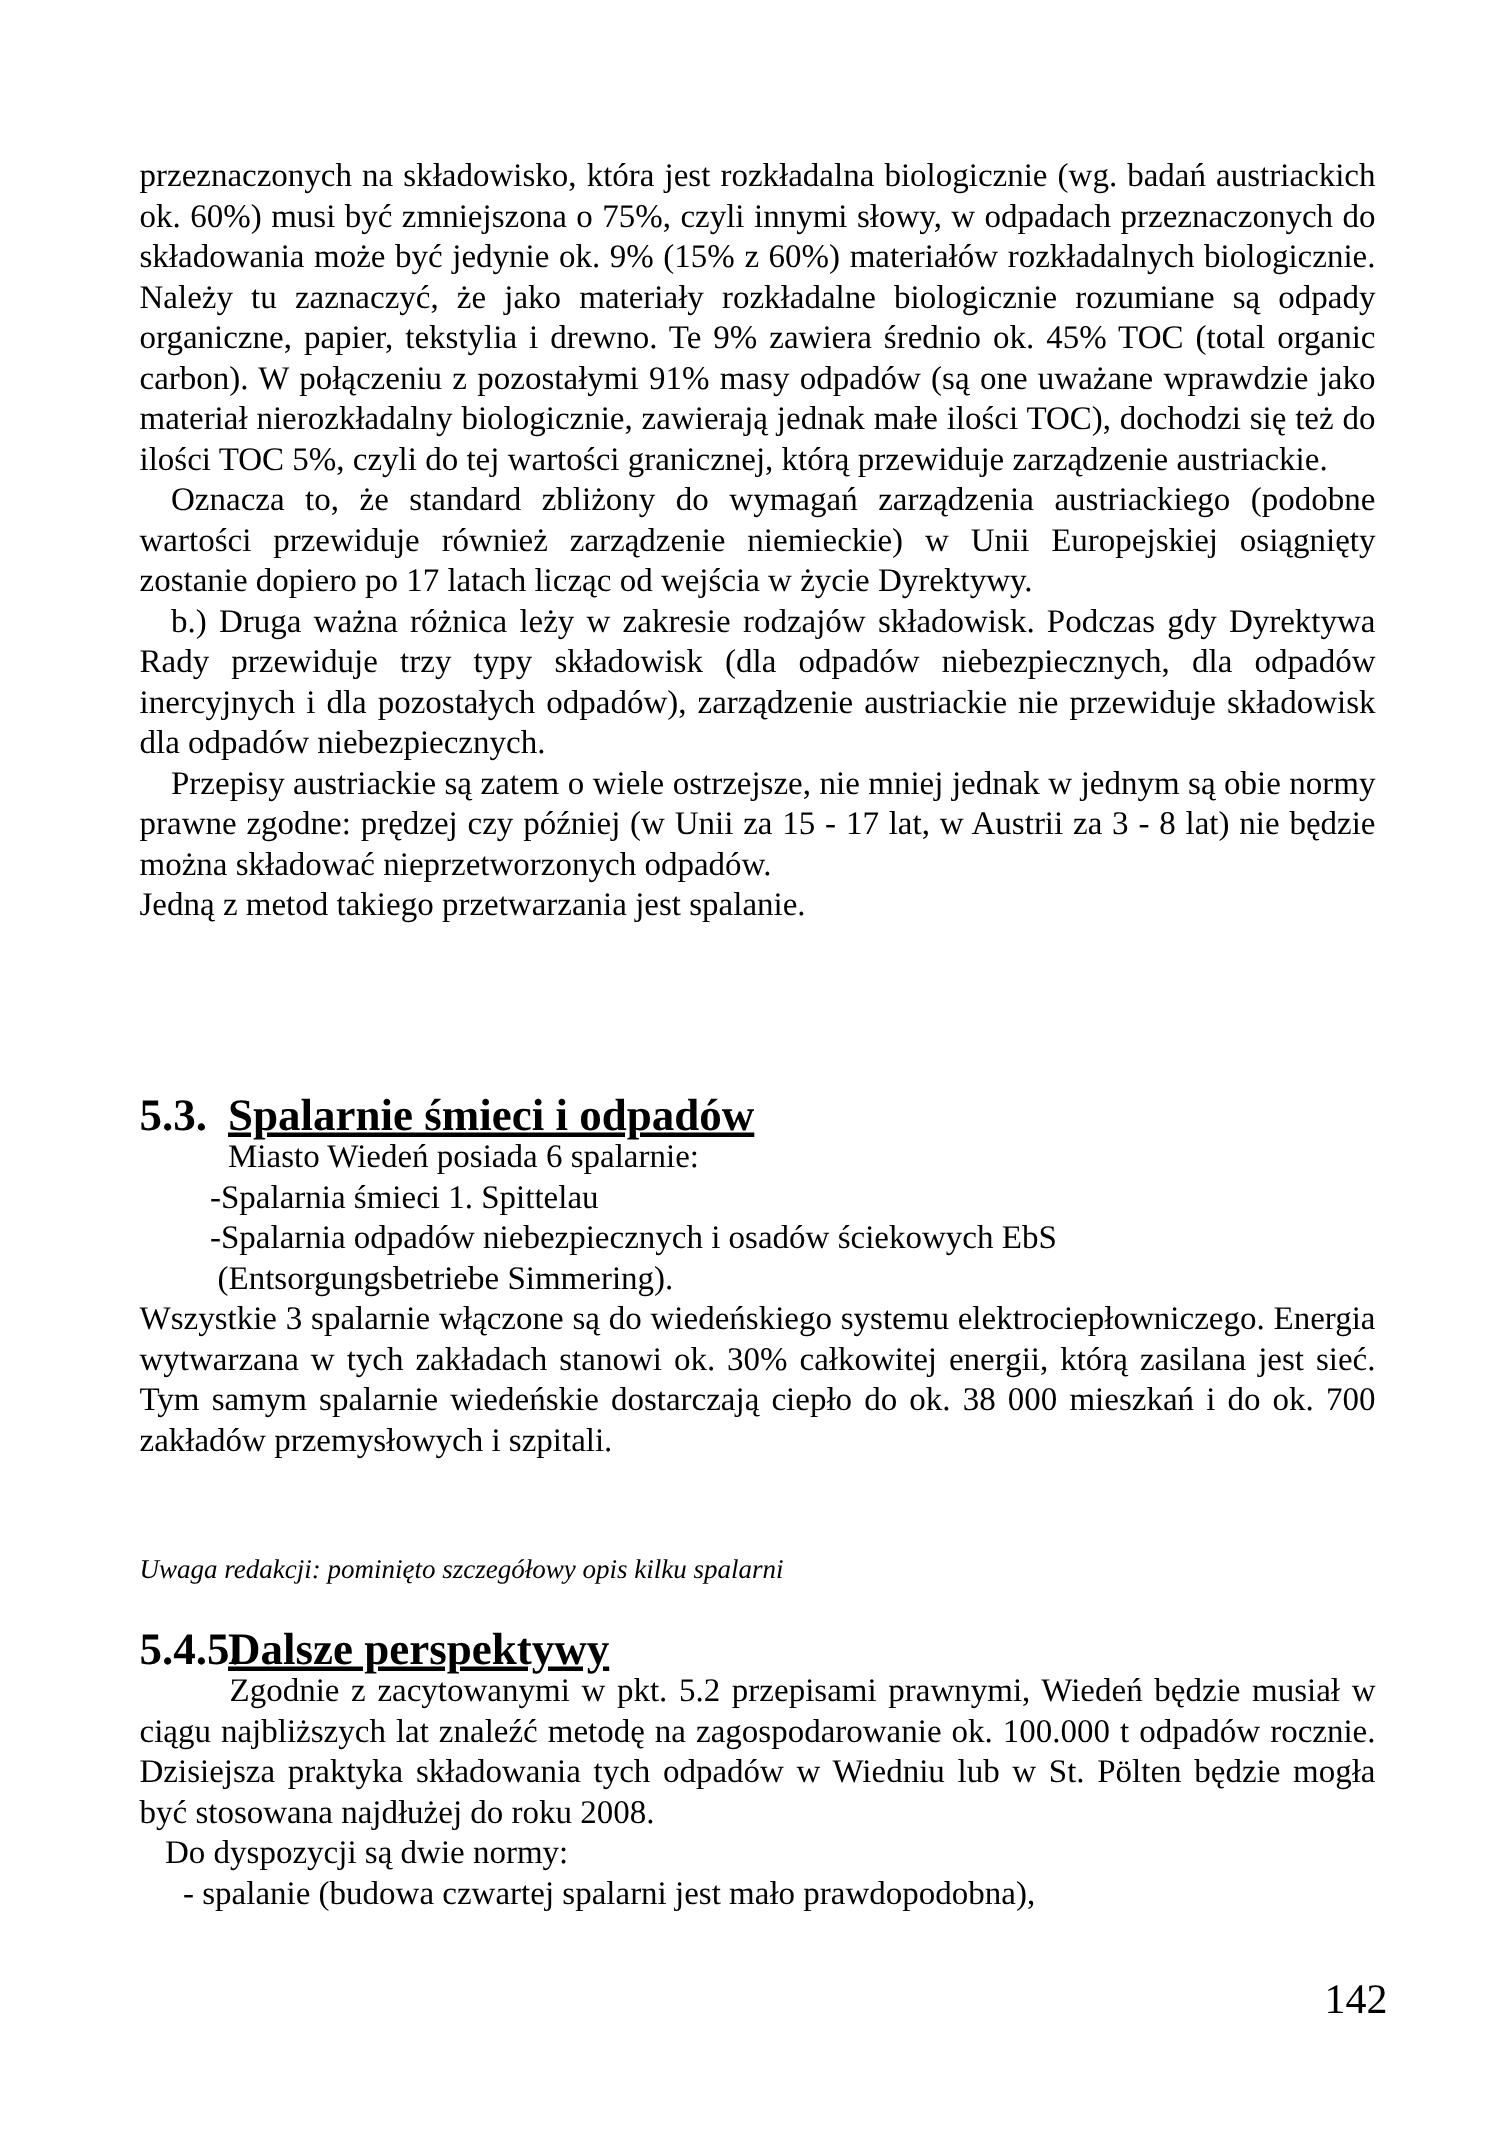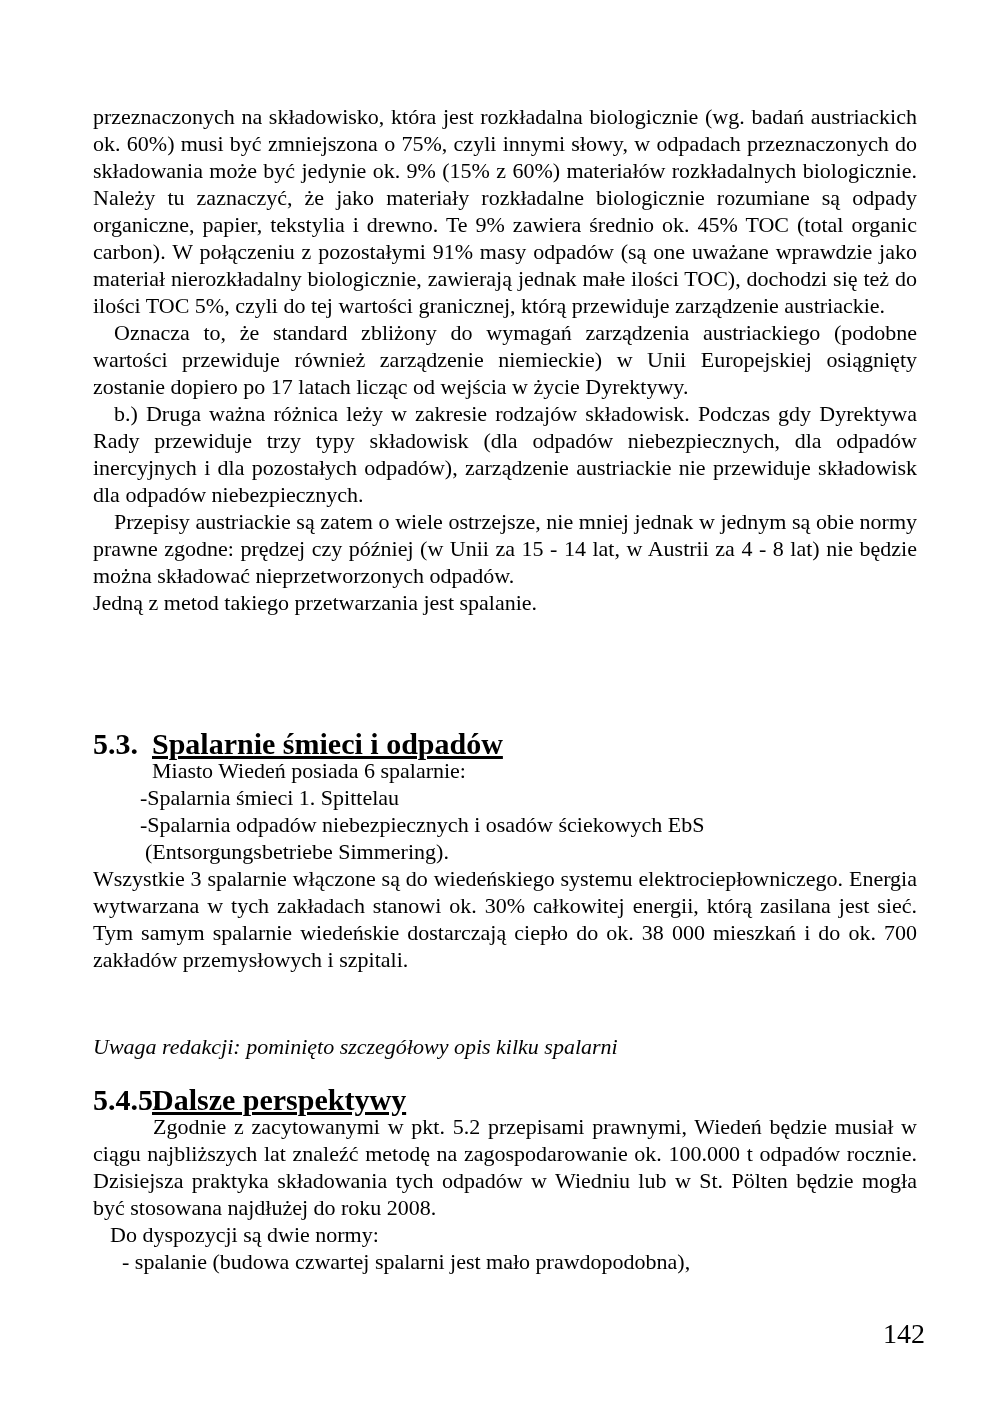--- a/index.html
+++ b/index.html
@@ -32,40 +32,40 @@
   .hnum { display: inline-block; width: 59px; }
   .htitle { text-decoration: underline; }
   .intro-line   { padding-left: 59px; }
   .list-line    { padding-left: 47px; }
   .list-line-b  { padding-left: 52px; }
   .methods-line { padding-left: 17px; }
   .method-item  { padding-left: 29px; }
   .first-ind-60 { text-indent: 60px; }
   .editor-note {
     font-style: italic;
-    font-size: 22px;
+    font-size: 18px;
   }
   .page-number {
     position: absolute;
     top: 1320px;
     right: 75px;
     font-size: 28px;
     line-height: 28px;
   }
 </style>
 </head>
 <body>
 
 <div class="page">
 
   <div class="col" style="top: 103px;">
     <p class="just">przeznaczonych na składowisko, która jest rozkładalna biologicznie (wg. badań austriackich ok. 60%) musi być zmniejszona o 75%, czyli innymi słowy, w odpadach przeznaczonych do składowania może być jedynie ok. 9% (15% z 60%) materiałów rozkładalnych biologicznie. Należy tu zaznaczyć, że jako materiały rozkładalne biologicznie rozumiane są odpady organiczne, papier, tekstylia i drewno. Te 9% zawiera średnio ok. 45% TOC (total organic carbon). W połączeniu z pozostałymi 91% masy odpadów (są one uważane wprawdzie jako materiał nierozkładalny biologicznie, zawierają jednak małe ilości TOC), dochodzi się też do ilości TOC 5%, czyli do tej wartości granicznej, którą przewiduje zarządzenie austriackie.</p>
     <p class="just ind">Oznacza to, że standard zbliżony do wymagań zarządzenia austriackiego (podobne wartości przewiduje również zarządzenie niemieckie) w Unii Europejskiej osiągnięty zostanie dopiero po 17 latach licząc od wejścia w życie Dyrektywy.</p>
     <p class="just ind">b.) Druga ważna różnica leży w zakresie rodzajów składowisk. Podczas gdy Dyrektywa Rady przewiduje trzy typy składowisk (dla odpadów niebezpiecznych, dla odpadów inercyjnych i dla pozostałych odpadów), zarządzenie austriackie nie przewiduje składowisk dla odpadów niebezpiecznych.</p>
-    <p class="just ind">Przepisy austriackie są zatem o wiele ostrzejsze, nie mniej jednak w jednym są obie normy prawne zgodne: prędzej czy później (w Unii za 15 - 14 lat, w Austrii za 4 - 8 lat) nie będzie można składować nieprzetworzonych odpadów.</p>
+    <p class="just ind">Przepisy austriackie są zatem o wiele ostrzejsze, nie mniej jednak w jednym są obie normy prawne zgodne: prędzej czy później (w Unii za 15 - 17 lat, w Austrii za 3 - 8 lat) nie będzie można składować nieprzetworzonych odpadów.</p>
     <p>Jedną z metod takiego przetwarzania jest spalanie.</p>
   </div>
 
   <div class="col" style="top: 730px;">
     <div class="heading-row">
       <span class="hnum">5.3.</span><span class="htitle">Spalarnie śmieci i odpadów</span>
     </div>
     <p class="intro-line">Miasto Wiedeń posiada 6 spalarnie:</p>
     <p class="list-line">-Spalarnia śmieci 1. Spittelau</p>
     <p class="list-line">-Spalarnia odpadów niebezpiecznych i osadów ściekowych EbS</p>

